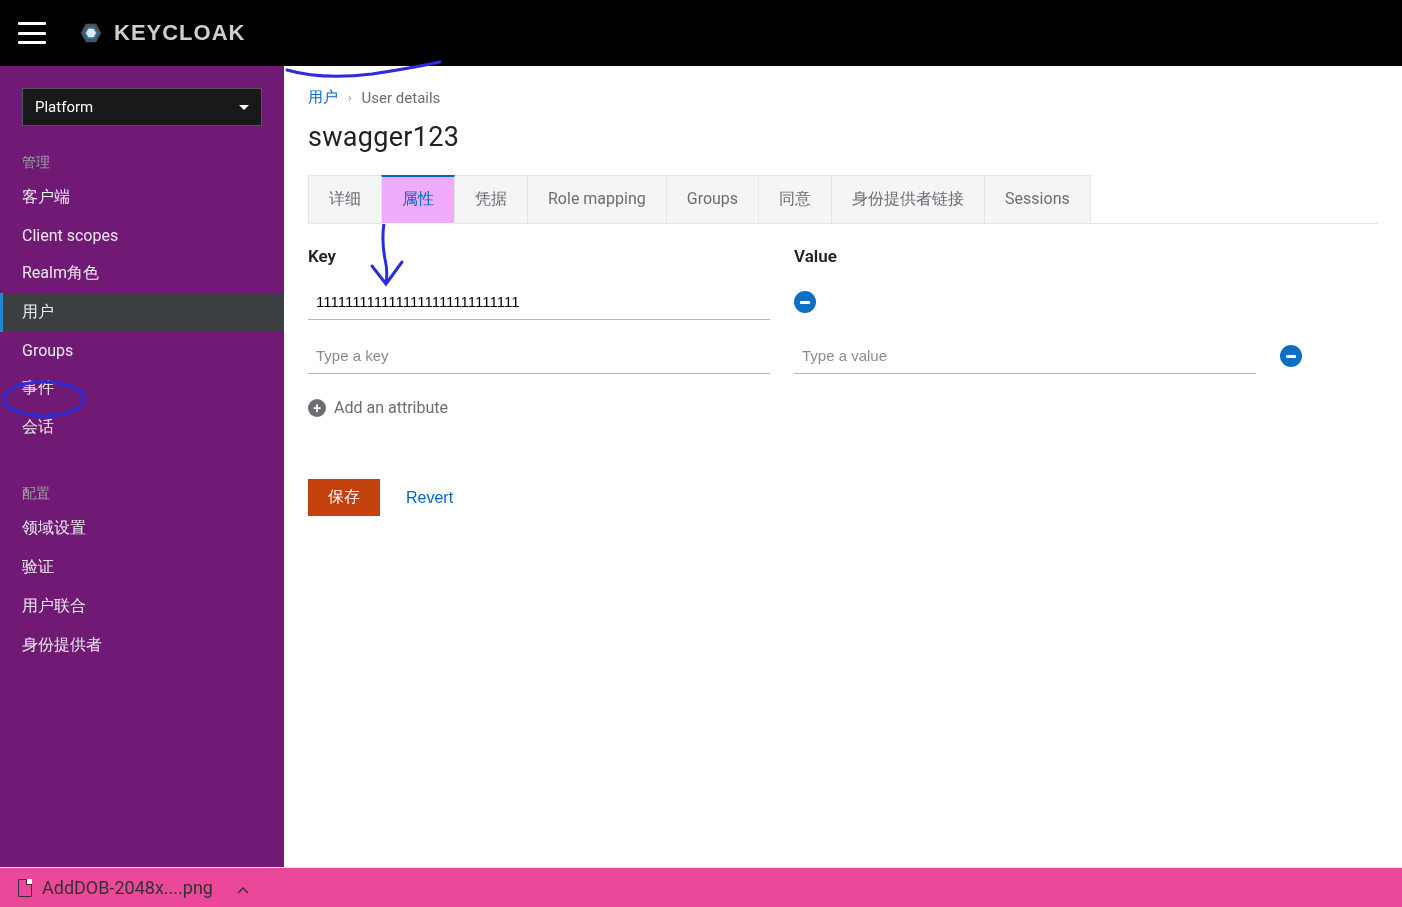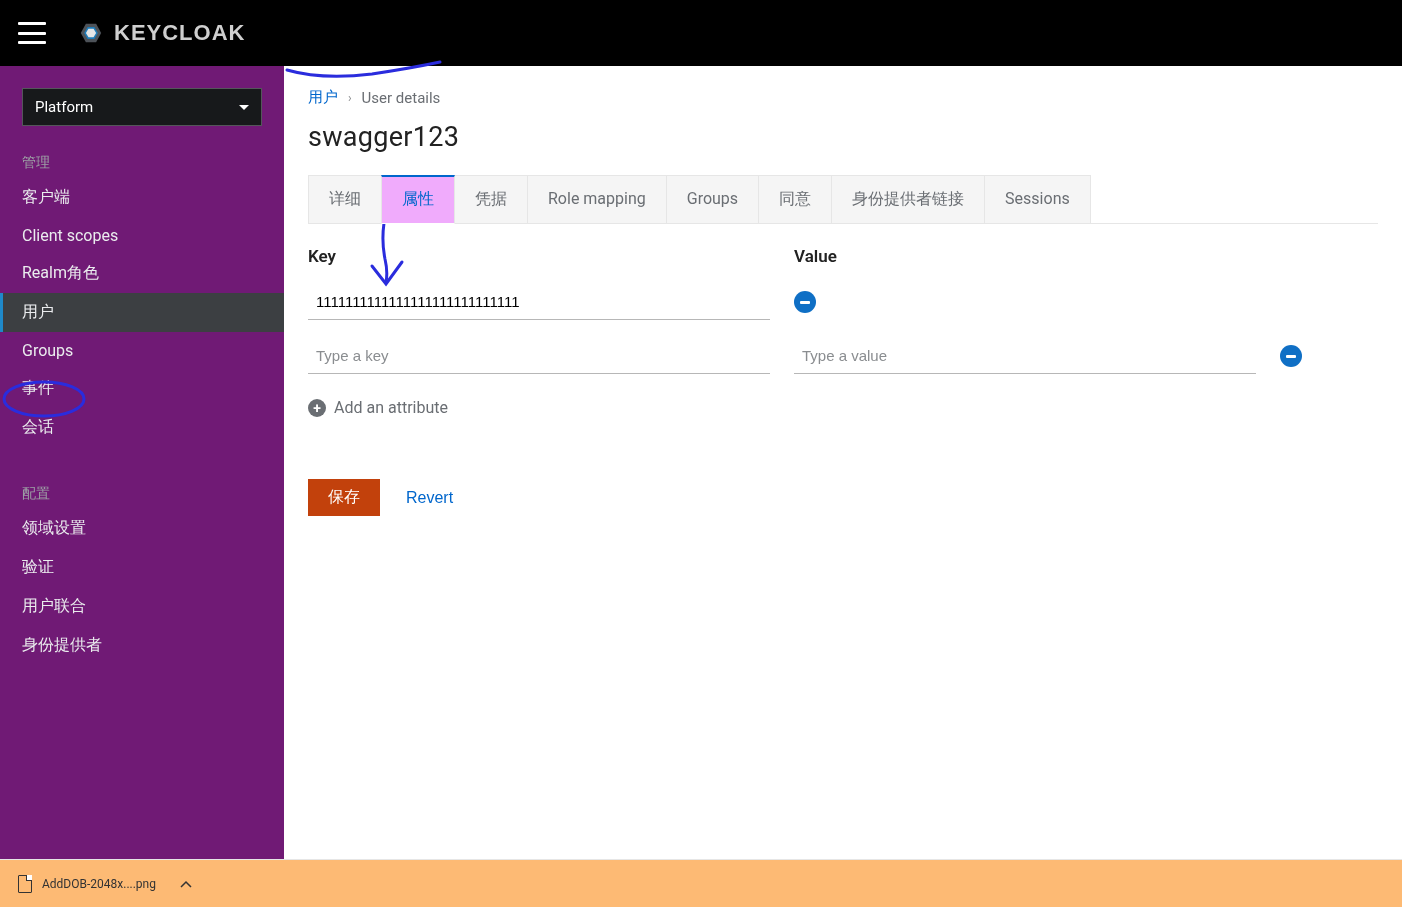--- a/index.html
+++ b/index.html
@@ -53,21 +53,21 @@
 
   .add-attr { display: inline-flex; align-items: center; gap: 8px; color: #6a6e73; font-size: 16px; cursor: pointer; margin-top: 6px; }
   .plus-circle { width: 18px; height: 18px; border-radius: 50%; background: #6a6e73; color: #fff; display: flex; align-items: center; justify-content: center; font-size: 14px; font-weight: 700; line-height: 1; }
 
   
   .actions { margin-top: 62px; display: flex; align-items: center; gap: 26px; }
   .btn-primary { background: #c2410c; color: #fff; border: none; padding: 8px 20px; font-size: 16px; cursor: pointer; }
   .btn-link { color: #0066cc; background: none; border: none; font-size: 16px; cursor: pointer; }
 
   
-  .shelf { position: absolute; bottom: 0; left: 0; right: 0; height: 48px; background: #fdba74; border-top: 1px solid #e6e6e6; display: flex; align-items: center; padding: 0 18px; font-size: 12px; color: #333; }
+  .shelf { position: absolute; bottom: 0; left: 0; right: 0; height: 40px; background: #ec4899; border-top: 1px solid #e6e6e6; display: flex; align-items: center; padding: 0 18px; font-size: 18px; color: #333; }
   .shelf .file { display: inline-flex; align-items: center; gap: 10px; }
   .file-icon { width: 14px; height: 18px; border: 1px solid #333; border-radius: 1px; position: relative; }
   .file-icon::after { content:""; position:absolute; right:-1px; top:-1px; width:5px; height:5px; background:#fff; border-left:1px solid #333; border-bottom:1px solid #333; }
   .shelf .chev { margin-left: 14px; }
 
   
   .annot { position: absolute; pointer-events: none; }
   .annot svg path, .annot svg ellipse { stroke: #2a2cdd; stroke-width: 3; fill: none; stroke-linecap: round; }
 </style>
 </head>

